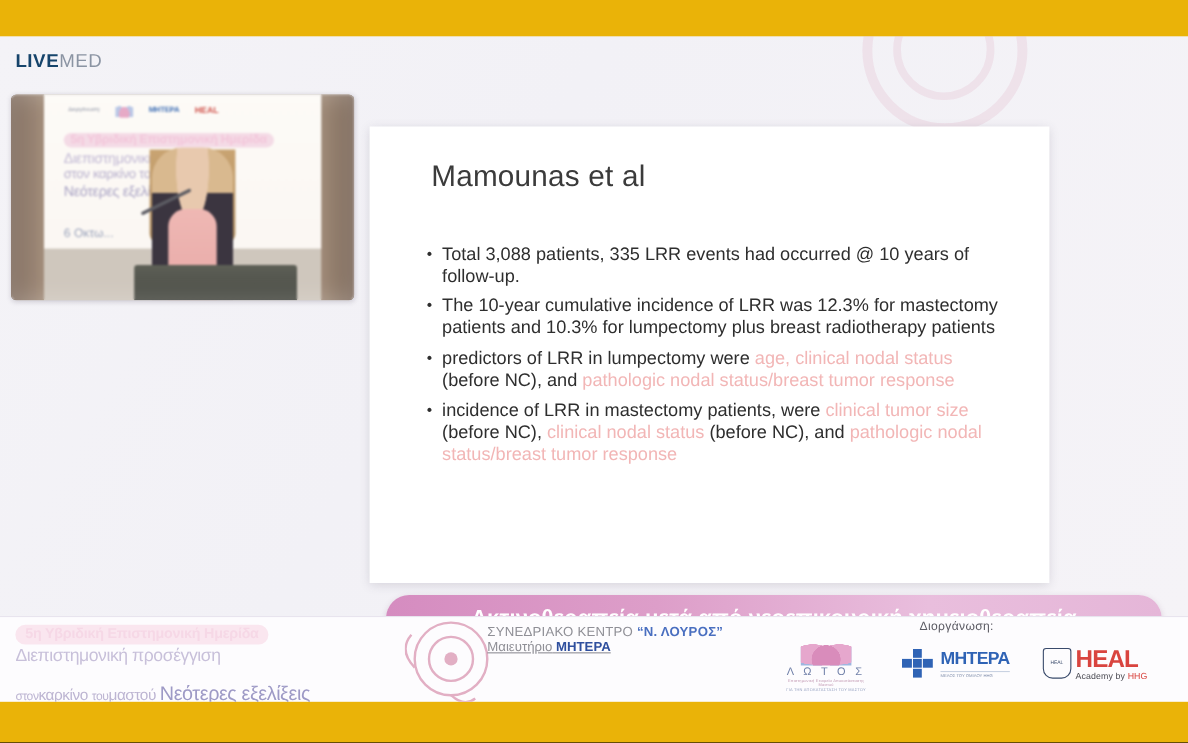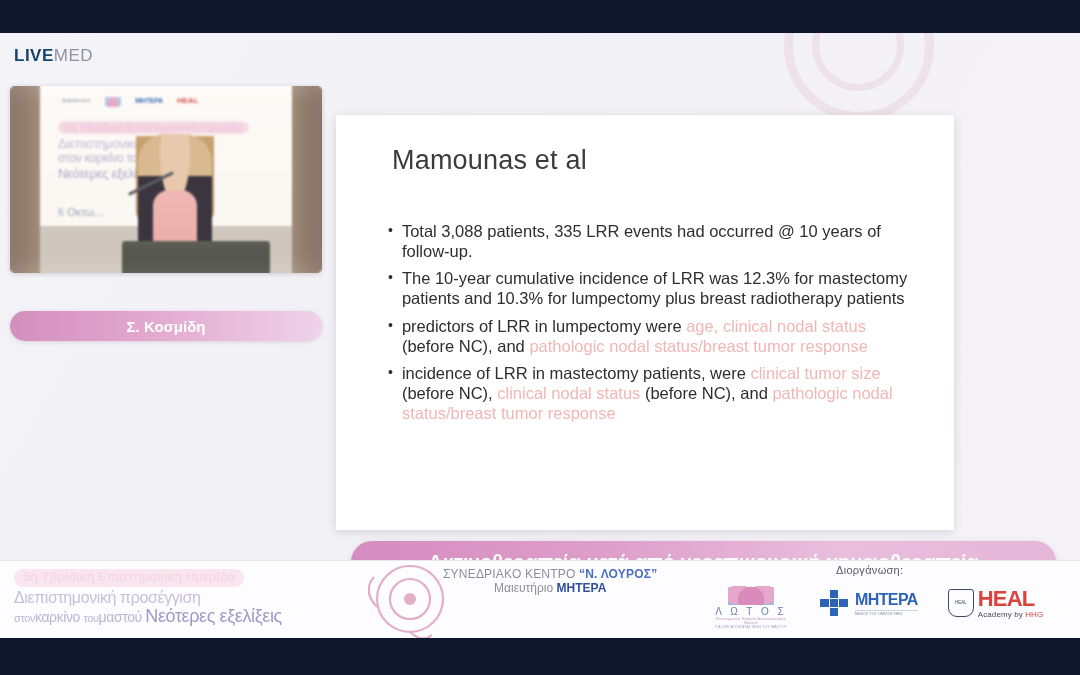--- a/index.html
+++ b/index.html
@@ -5,21 +5,21 @@
   * { box-sizing: border-box; margin: 0; padding: 0; }
   html, body {
     width: 1080px; height: 675px;
     background: #000;
     font-family: "Liberation Sans", sans-serif;
     overflow: hidden;
   }
   #root {
     position: relative;
     width: 1080px; height: 675px;
-    background: #0f172a;
+    background: #eab308;
   }
 
   
   .stage {
     position: absolute;
     left: 0; top: 33px;
     width: 1080px; height: 527px;
     background: linear-gradient(120deg,#f4f3f7 0%, #f2f1f6 40%, #f5f3f7 100%);
     overflow: hidden;
   }
@@ -229,33 +229,33 @@
   }
   .ft-left { position: absolute; left: 14px; top: 6px; line-height: 1.12; }
   .ft-pill {
     display: inline-block;
     background: #fae6ef; color: #fff;
     border-radius: 9px; padding: 1px 9px 2px;
     font-size: 13px; font-weight: 700; letter-spacing: -.2px;
     color: #f6d8e6;
   }
   .ft-l2 { font-size: 16px; color: #c8c0da; letter-spacing: -.4px; margin-top: 2px;}
-  .ft-l3 { font-size: 14px; color: #bdb5d2; letter-spacing: -.4px; }
+  .ft-l3 { font-size: 14px; color: #bdb5d2; letter-spacing: -.4px; margin-top: 15px; }
   .ft-l3 .big { font-size: 18px; color: #9e9ac6; }
   .ft-l3 .sm  { font-size: 11px; }
 
   .ft-date {
     position: absolute; left: 443px; top: 6px; text-align: right;
   }
   .ft-date-main { font-size: 25px; letter-spacing: -.3px; }
   .ft-date-main .b { color: #4a6fc0; }
   .ft-date-main .g { color: #a7a7ab; }
   .ft-venue { font-size: 12px; color: #8f8f96; letter-spacing: .2px; text-align: right; }
   .ft-venue .q { color: #4a6fc0; font-weight: 700; }
-  .ft-venue2 { font-size: 12px; color: #8f8f96; text-align: center; }
+  .ft-venue2 { font-size: 12px; color: #8f8f96; text-align: left; text-decoration: underline; }
   .ft-venue2 .b { color: #2f4f9e; font-weight: 700; }
 
   .ft-org {
     position: absolute; left: 836px; top: 3px;
     font-size: 11px; color: #5a5a62; letter-spacing: .3px;
   }
   .ft-logos {
     position: absolute; left: 712px; top: 16px;
     display: flex; align-items: center; gap: 30px;
   }
@@ -332,23 +332,20 @@
         <div class="cam-hair-l"></div>
         <div class="cam-hair-r"></div>
         <div class="cam-speaker"></div>
         <div class="cam-torso"></div>
         <div class="cam-mic"></div>
         <div class="cam-podium"></div>
         <div class="cam-blur"></div>
       </div>
     </div>
 
-    <div class="speaker-banner">
-      <span>Σ. Κοσμίδη</span>
-    </div>
 
     <div class="slide">
       <div class="slide-title">Mamounas et al</div>
       <div class="bullets" id="bullets">
           <div class="bullet">
             <span class="dot">•</span>
             <span class="txt"><span>Total 3,088 patients, 335 LRR events had occurred @ 10 years of follow-up.</span></span>
           </div>
           <div class="bullet">
             <span class="dot">•</span>

